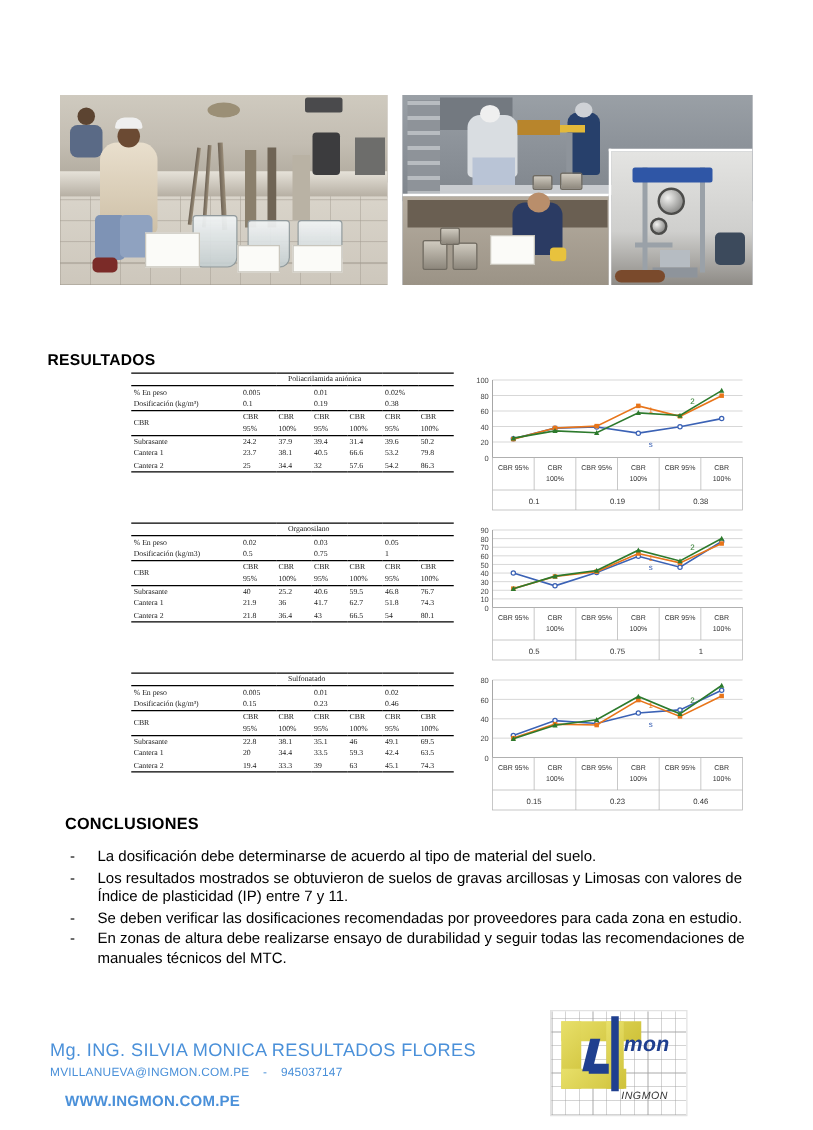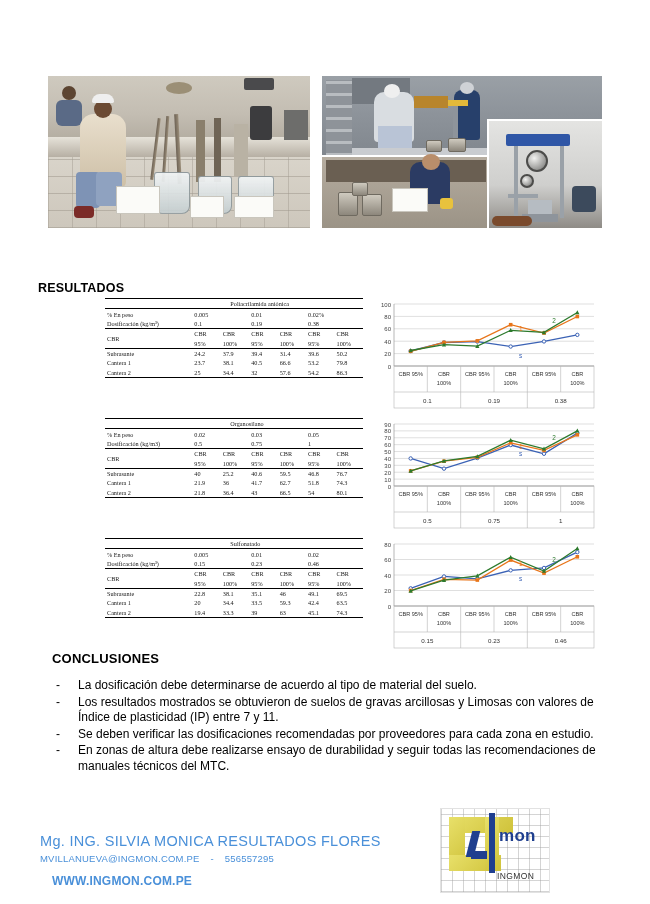--- a/index.html
+++ b/index.html
@@ -107,21 +107,21 @@
 
   
   .ftr-name { position:absolute; left:40px; top:833px;
       font-size:14.5px; color:#4a90d9; letter-spacing:.3px; font-weight:normal; }
   .ftr-mail { position:absolute; left:40px; top:853px;
       font-size:9.5px; color:#4a90d9; letter-spacing:.2px; }
   .ftr-web  { position:absolute; left:52px; top:874px;
       font-size:12px; color:#4a90d9; letter-spacing:.2px;font-weight:bold; }
 
   .logo { position:absolute; left:440px; top:808px; width:110px; height:85px;
-      background:#ffffff; border:1px solid #e2e2e2; overflow:hidden; }
+      background:#ffffff; border:1px solid #e2e2e2; overflow:hidden;font-style:italic; }
   .logo-grid { position:absolute; inset:0;
       background-image:
         repeating-linear-gradient(0deg, rgba(160,160,160,.45) 0 1px, transparent 1px 11px),
         repeating-linear-gradient(90deg, rgba(160,160,160,.45) 0 1px, transparent 1px 11px); }
   .logo-t { position:absolute; background:linear-gradient(135deg,#e8e06a,#cfc23a); }
   .logo-blue { position:absolute; background:#1f3f8f; }
   .logo-mon { position:absolute; left:58px; top:17px; font-size:17px;
       color:#1f3f8f; font-weight:bold; letter-spacing:.3px; }
   .logo-ing { position:absolute; left:56px; top:62px; font-size:8.5px;
       color:#333; letter-spacing:.4px; }
@@ -645,21 +645,21 @@
     <div class="cl">
       <div class="dash">-</div>
       <div class="txt">En zonas de altura debe realizarse ensayo de durabilidad y seguir todas las recomendaciones de manuales técnicos del MTC.</div>
     </div>
   </div>
 
   <div class="ftr-name">Mg. ING. SILVIA MONICA RESULTADOS FLORES</div>
   <div class="ftr-mail">
     <span>MVILLANUEVA@INGMON.COM.PE</span>
     <span style="padding:0 8px">-</span>
-    <span>556557295</span>
+    <span>945037147</span>
   </div>
   <div class="ftr-web">WWW.INGMON.COM.PE</div>
 
   <div class="logo">
     <div class="logo-grid"></div>
     <div class="logo-t" style="left:8px; top:8px; width:64px; height:16px;"></div>
     <div class="logo-t" style="left:8px; top:8px; width:16px; height:54px;"></div>
     <div class="logo-t" style="left:8px; top:46px; width:52px; height:16px;"></div>
     <div class="logo-t" style="left:44px; top:8px; width:14px; height:54px;"></div>
     <div class="logo-blue" style="left:28px; top:22px; width:8px; height:26px; transform:skewX(-14deg);"></div>

